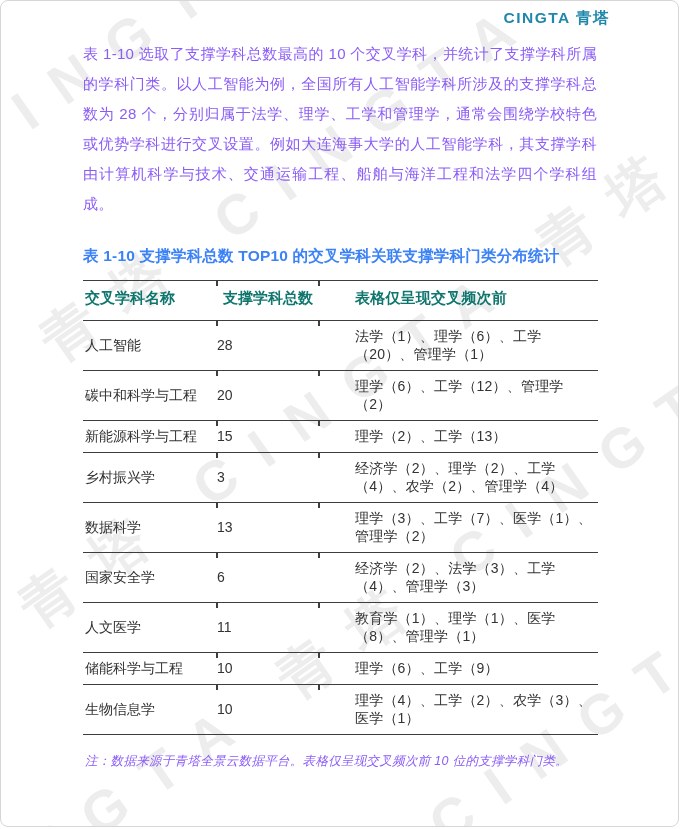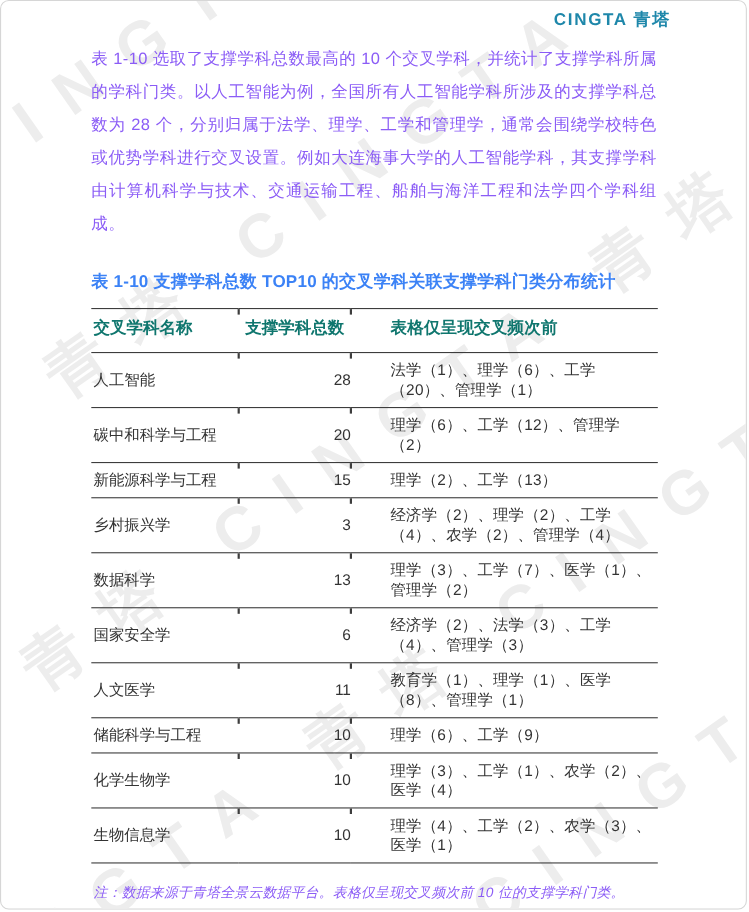--- a/index.html
+++ b/index.html
@@ -87,21 +87,21 @@
   
   .data-table thead th:nth-child(n+2)::before,
   .data-table tbody td:nth-child(n+2)::before{
     content:"";
     position:absolute;top:0;left:-1px;
     width:1.5px;height:5px;
     background:#3d3d3d;
   }
   .col-name{padding-left:2px !important;}
   th.col-count{text-align:center !important;}
-  td.col-count{text-align:right;}
+  td.col-count{text-align:left;}
   .col-categories{padding-left:36px !important;letter-spacing:0.2px;}
   .note{
     margin:18px 0 0 2px;
     font-size:12.5px;
     color:#8b5cf6;
     letter-spacing:0.3px;
     font-style:italic;
   }
 </style>
 </head>
@@ -177,25 +177,20 @@
             <td class="col-name">人文医学</td>
             <td class="col-count">11</td>
             <td class="col-categories">教育学（1）、理学（1）、医学（8）、管理学（1）</td>
           </tr>
           <tr>
             <td class="col-name">储能科学与工程</td>
             <td class="col-count">10</td>
             <td class="col-categories">理学（6）、工学（9）</td>
           </tr>
           <tr>
-            <td class="col-name">化学生物学</td>
-            <td class="col-count">10</td>
-            <td class="col-categories">理学（3）、工学（1）、农学（2）、医学（4）</td>
-          </tr>
-          <tr>
             <td class="col-name">生物信息学</td>
             <td class="col-count">10</td>
             <td class="col-categories">理学（4）、工学（2）、农学（3）、医学（1）</td>
           </tr>
         </tbody>
     </table>
 
     <p class="note">注：数据来源于青塔全景云数据平台。表格仅呈现交叉频次前 10 位的支撑学科门类。</p>
 
   </main>

